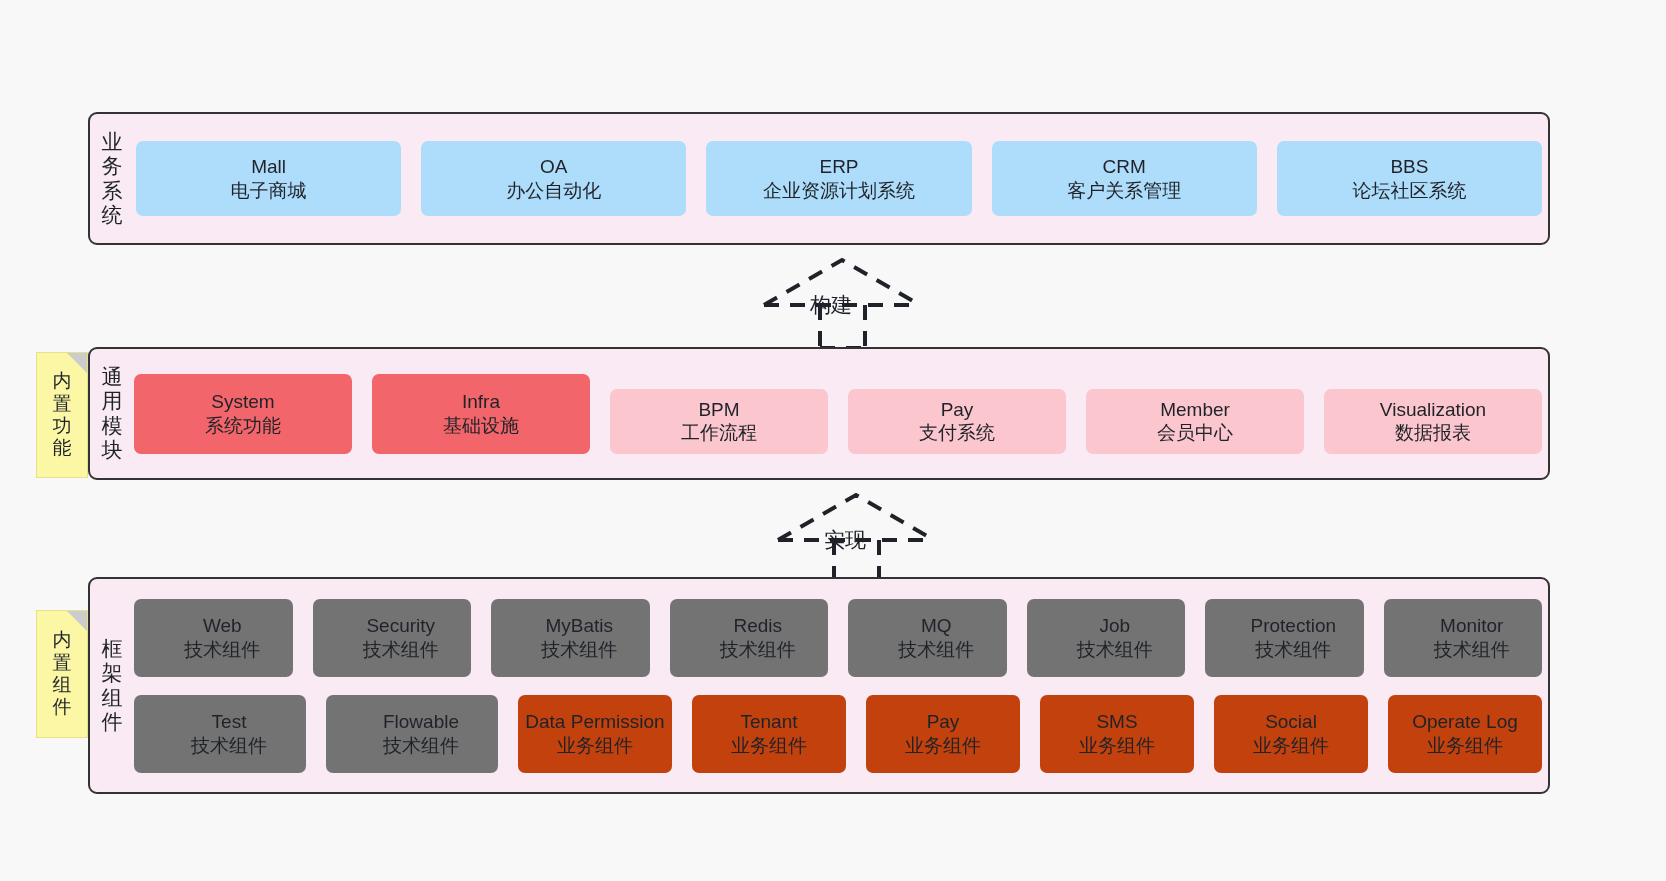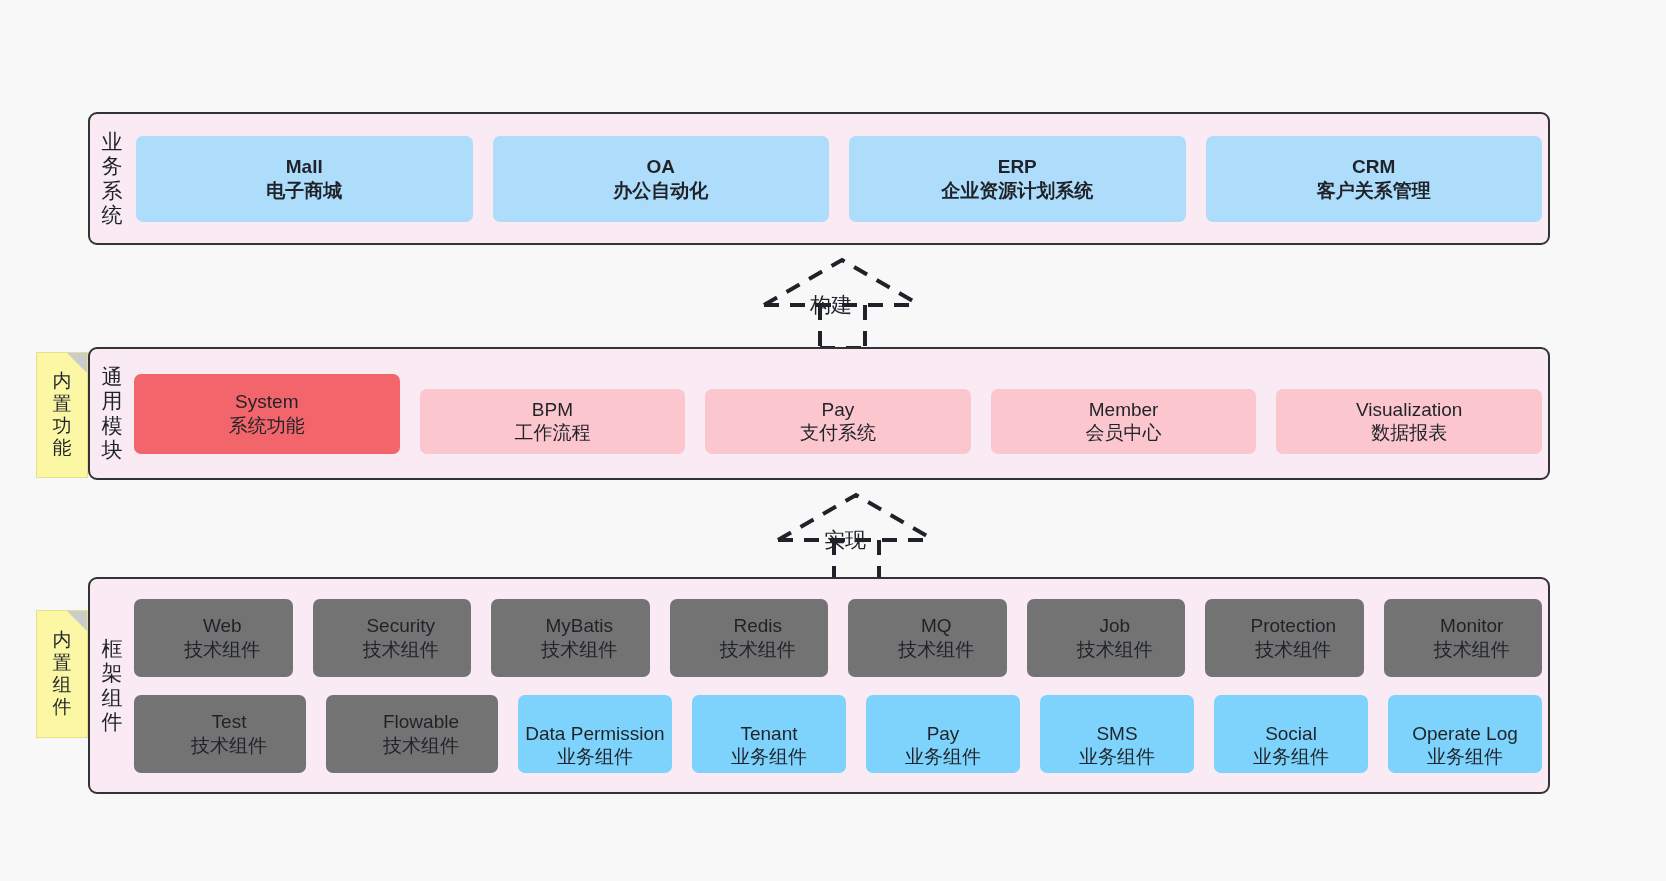--- a/index.html
+++ b/index.html
@@ -65,26 +65,26 @@
     padding: 4px 6px;
     user-select: none;
   }
   .card .t-en { display: block; }
   .card .t-cn { display: block; }
 
   .c-blue        { background: #aedcfb; }
   .c-red         { background: #f2656a; }
   .c-pink        { background: #fbc6cd; margin-top: 15px; }
   .c-green       { background: #737373; padding-left: 24px; }
-  .c-lightgreen  { background: #7dd3fc; justify-content: flex-end; }
+  .c-lightgreen  { background: #c2410c; }
 
   
   #band-business { left: 88px;  top: 112px; width: 1462px; height: 133px; }
   #band-business .band-body { padding-left: 2px; }
-  #band-business .row { height: 86px; font-weight: bold; }
+  #band-business .row { height: 75px; }
 
   #band-common   { left: 88px;  top: 347px; width: 1462px; height: 133px; }
   #band-common .row { height: 80px; }
 
   #band-frame    { left: 88px;  top: 577px; width: 1462px; height: 217px; }
   #band-frame .row { height: 78px; }
 
   
   .note {
     position: absolute;
@@ -151,20 +151,24 @@
           <span class="t-cn">办公自动化</span>
         </div>
         <div class="card c-blue">
           <span class="t-en">ERP</span>
           <span class="t-cn">企业资源计划系统</span>
         </div>
         <div class="card c-blue">
           <span class="t-en">CRM</span>
           <span class="t-cn">客户关系管理</span>
         </div>
+        <div class="card c-blue">
+          <span class="t-en">BBS</span>
+          <span class="t-cn">论坛社区系统</span>
+        </div>
       </div>
     </div>
   </div>
 
   <div class="connector" id="conn-build">
     <svg width="180" height="98" viewBox="0 0 180 98">
       <polyline points="12,53 90,8 168,53" fill="none" stroke="#1f2329" stroke-width="4" stroke-dasharray="15,11" stroke-linecap="butt"></polyline>
       <line x1="12" y1="53" x2="168" y2="53" stroke="#1f2329" stroke-width="4" stroke-dasharray="15,11"></line>
       <line x1="68" y1="53" x2="68" y2="98" stroke="#1f2329" stroke-width="4" stroke-dasharray="15,11"></line>
       <line x1="113" y1="53" x2="113" y2="98" stroke="#1f2329" stroke-width="4" stroke-dasharray="15,11"></line>
@@ -187,20 +191,24 @@
       <span>用</span>
       <span>模</span>
       <span>块</span>
     </div>
     <div class="band-body">
       <div class="row">
         <div class="card c-red">
           <span class="t-en">System</span>
           <span class="t-cn">系统功能</span>
         </div>
+        <div class="card c-red">
+          <span class="t-en">Infra</span>
+          <span class="t-cn">基础设施</span>
+        </div>
         <div class="card c-pink">
           <span class="t-en">BPM</span>
           <span class="t-cn">工作流程</span>
         </div>
         <div class="card c-pink">
           <span class="t-en">Pay</span>
           <span class="t-cn">支付系统</span>
         </div>
         <div class="card c-pink">
           <span class="t-en">Member</span>

